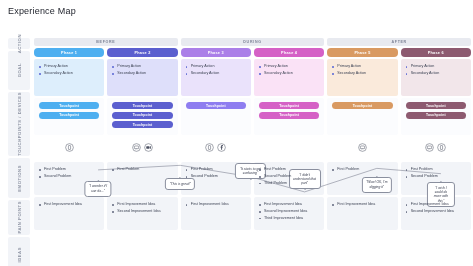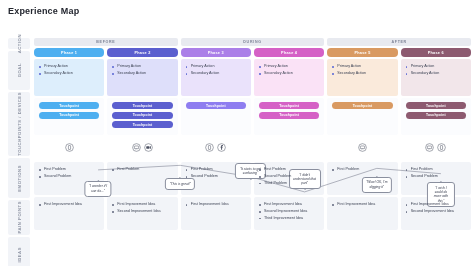--- a/index.html
+++ b/index.html
@@ -5,21 +5,21 @@
   * { box-sizing: border-box; }
   html, body { margin:0; padding:0; }
   body {
     width: 473px; height: 266px;
     background: #ffffff;
     font-family: "Liberation Sans", sans-serif;
     overflow: hidden;
     color: #2d3142;
   }
   #page-title {
-    font-size: 9px; font-weight: bold; letter-spacing: .2px;
+    font-size: 9px; font-weight: normal; letter-spacing: .2px;
     padding: 6px 0 5px 8px; color: #23262f;
   }
   .map { position: relative; width: 473px; height: 244px; padding-left: 8px; }
 
   
   .rowlabels { position:absolute; left:8px; top:17px; width:22px; }
   .rowlabel {
     width: 22px; background: #f2f4f8; border-radius: 2px;
     display:flex; align-items:center; justify-content:center;
     margin-bottom: 2px;

